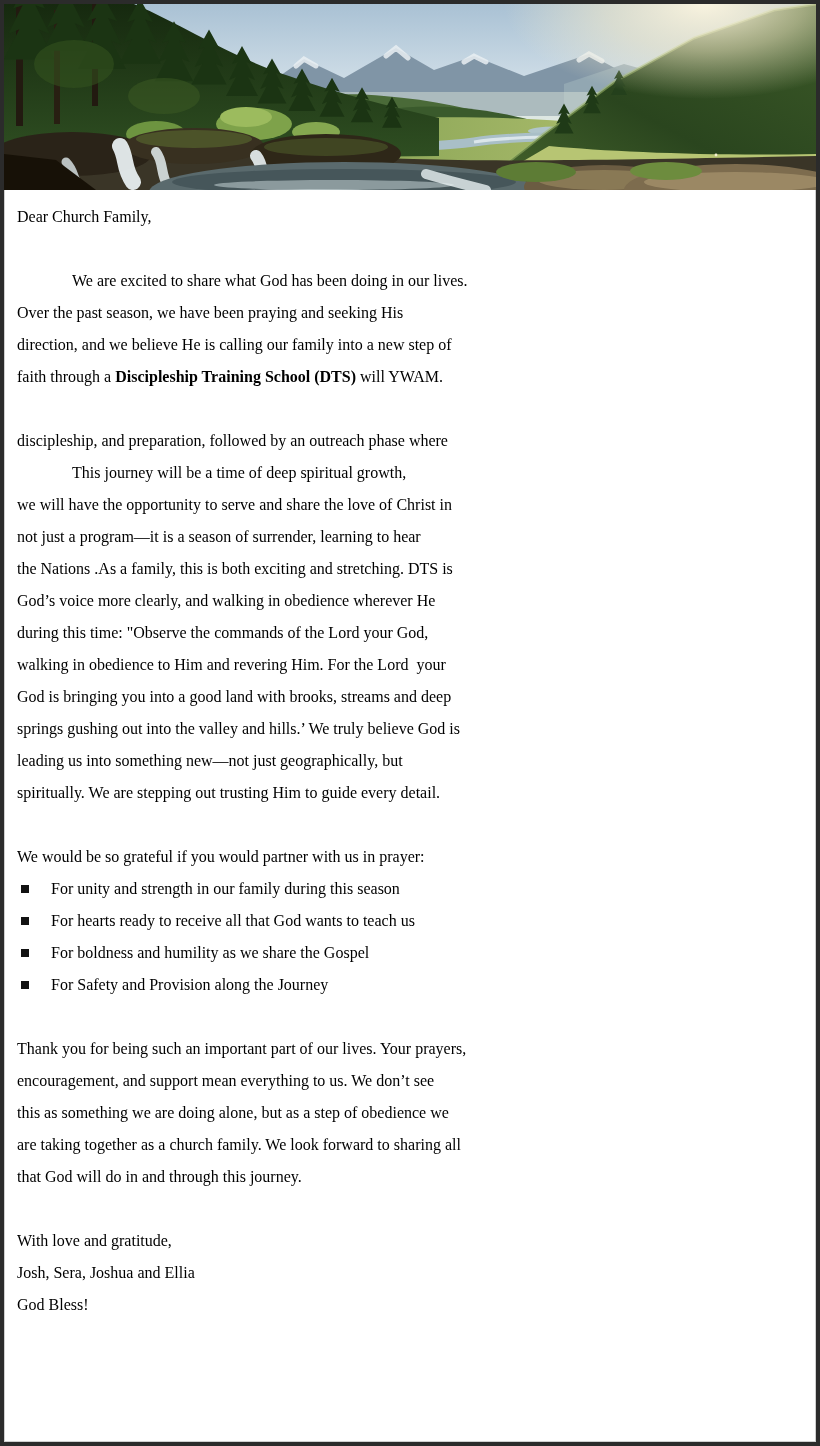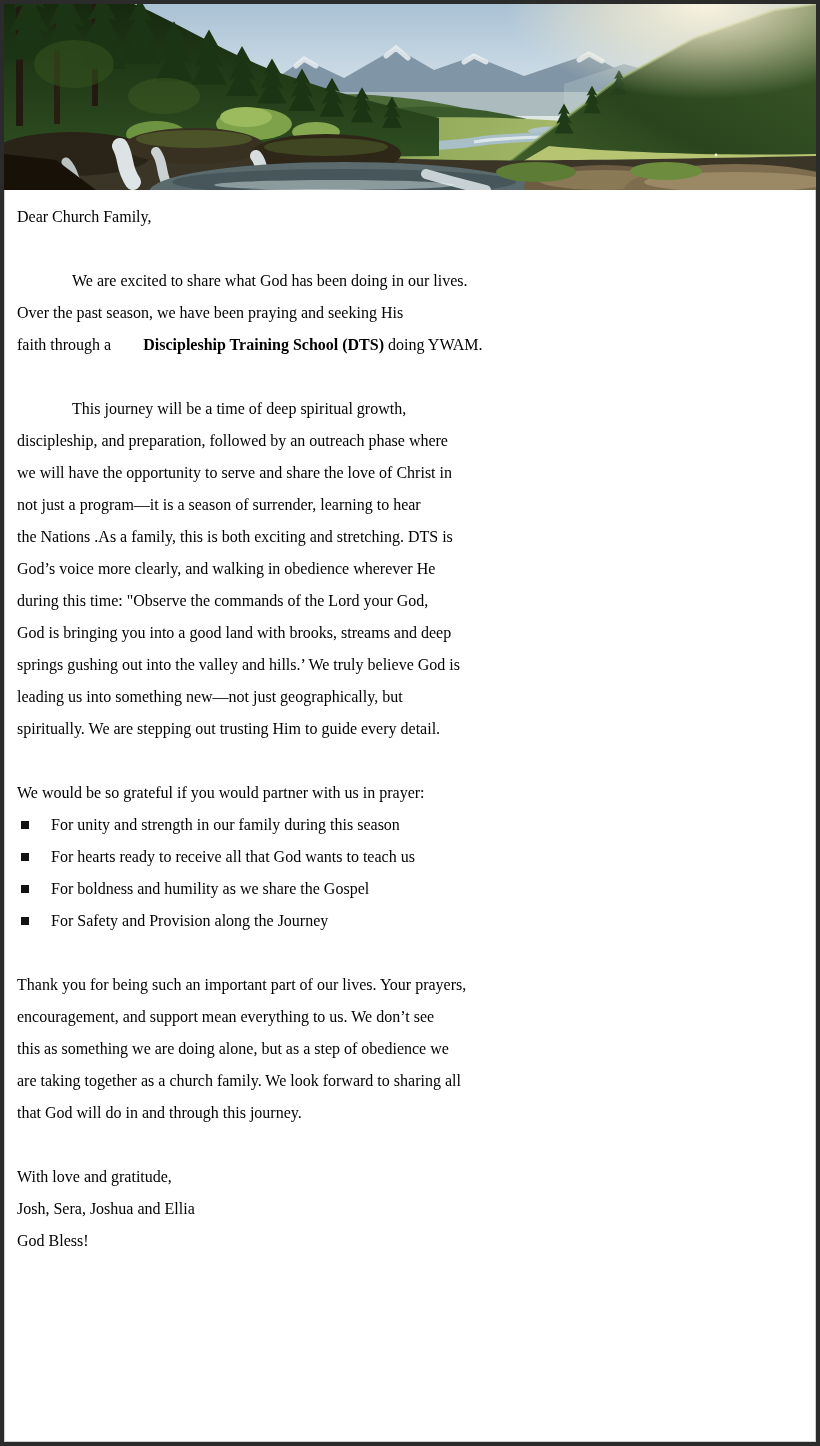--- a/index.html
+++ b/index.html
@@ -9,21 +9,21 @@
     position:relative;box-shadow:inset 0 0 0 1px #cfcfcf;
   }
   .hero{display:block;width:812px;height:186px;}
   .letter{
     padding:11px 24px 0 13px;
     font-family:Liberation Serif, serif;
     font-size:16px;color:#000;
   }
   .line{height:32px;line-height:32px;white-space:pre;}
   .line.indent{padding-left:55px;}
-  .bold{font-weight:bold;margin-left:28px;}
+  .bold{font-weight:bold;}
   .bullet-sq{
     display:inline-block;width:8px;height:8px;background:#121212;
     margin:0 22px 3px 4px;vertical-align:middle;
   }
 </style>
 </head>
 <body>
 
 <div class="page">
 
@@ -148,29 +148,31 @@
     <ellipse cx="532" cy="168" rx="40" ry="10" fill="#5d7c35"></ellipse>
     <ellipse cx="662" cy="167" rx="36" ry="9" fill="#6d8c3e"></ellipse>
     <path d="M0,150 L52,156 L92,186 L0,186 Z" fill="#171107"></path>
   </svg>
 
   <div class="letter">
       <div class="line"><span class="">Dear Church Family,</span></div>
       <div class="line"></div>
       <div class="line indent"><span class="">We are excited to share what God has been doing in our lives.</span></div>
       <div class="line"><span class="">Over the past season, we have been praying and seeking His</span></div>
-      <div class="line"><span class="">faith through a </span><span class="bold">Discipleship Training School (DTS)</span><span class=""> doing YWAM.</span></div>
+      <div class="line"><span class="">direction, and we believe He is calling our family into a new step of</span></div>
+      <div class="line"><span class="">faith through a </span><span class="bold">Discipleship Training School (DTS)</span><span class=""> will YWAM.</span></div>
       <div class="line"></div>
+      <div class="line"><span class="">discipleship, and preparation, followed by an outreach phase where</span></div>
       <div class="line indent"><span class="">This journey will be a time of deep spiritual growth,</span></div>
-      <div class="line"><span class="">discipleship, and preparation, followed by an outreach phase where</span></div>
       <div class="line"><span class="">we will have the opportunity to serve and share the love of Christ in</span></div>
       <div class="line"><span class="">not just a program—it is a season of surrender, learning to hear</span></div>
       <div class="line"><span class="">the Nations .As a family, this is both exciting and stretching. DTS is</span></div>
       <div class="line"><span class="">God’s voice more clearly, and walking in obedience wherever He</span></div>
       <div class="line"><span class="">during this time: "Observe the commands of the Lord your God,</span></div>
+      <div class="line"><span class="">walking in obedience to Him and revering Him. For the Lord  your</span></div>
       <div class="line"><span class="">God is bringing you into a good land with brooks, streams and deep</span></div>
       <div class="line"><span class="">springs gushing out into the valley and hills.’ We truly believe God is</span></div>
       <div class="line"><span class="">leading us into something new—not just geographically, but</span></div>
       <div class="line"><span class="">spiritually. We are stepping out trusting Him to guide every detail.</span></div>
       <div class="line"></div>
       <div class="line"><span class="">We would be so grateful if you would partner with us in prayer:</span></div>
       <div class="line"><span class="bullet-sq"></span><span class="">For unity and strength in our family during this season</span></div>
       <div class="line"><span class="bullet-sq"></span><span class="">For hearts ready to receive all that God wants to teach us</span></div>
       <div class="line"><span class="bullet-sq"></span><span class="">For boldness and humility as we share the Gospel</span></div>
       <div class="line"><span class="bullet-sq"></span><span class="">For Safety and Provision along the Journey</span></div>

